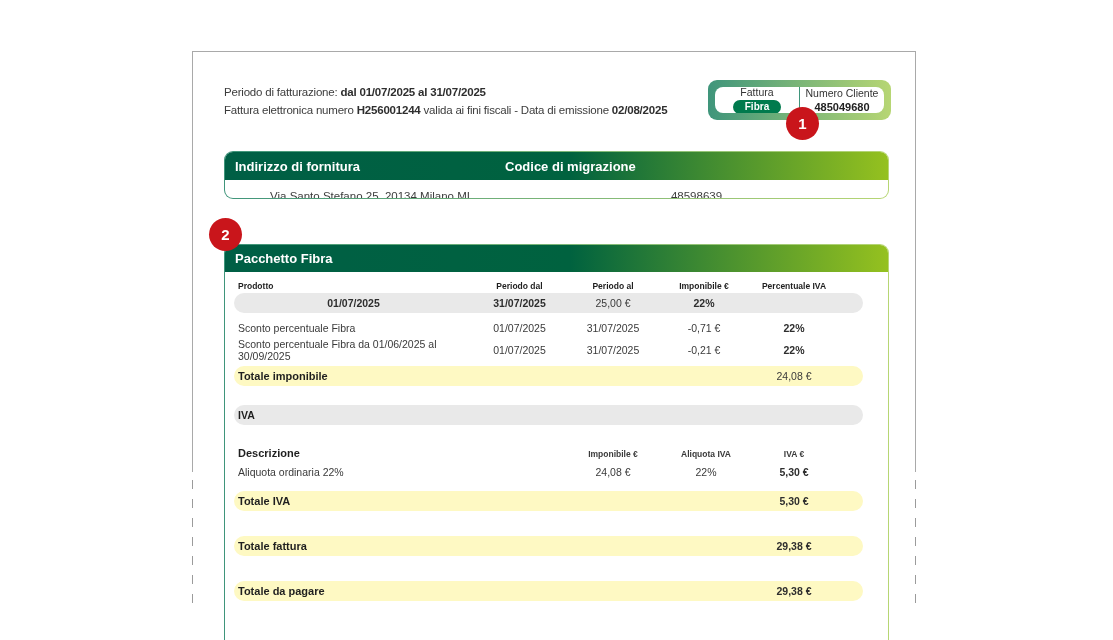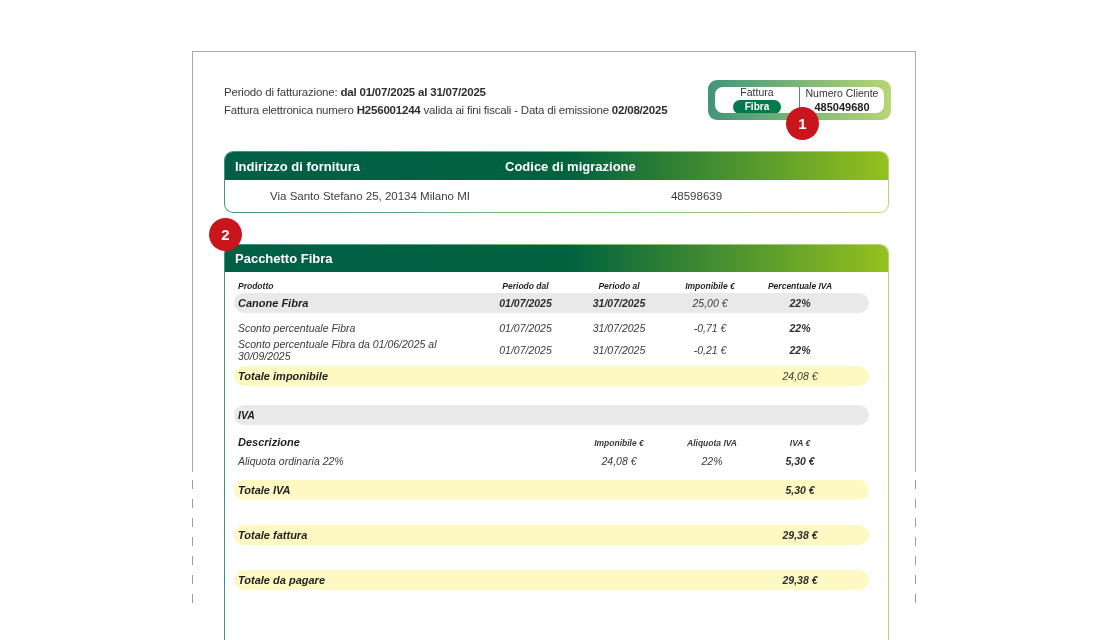--- a/index.html
+++ b/index.html
@@ -40,45 +40,45 @@
   .callout-2 { left:17px; top:166px; }
 
   
   .gbox { position:absolute; left:32px; width:665px;
           background:linear-gradient(90deg,#3f957b,#b7d674); border-radius:9px; padding:1px; }
   .gbox-inner { background:#fff; border-radius:8px; overflow:hidden; width:100%; height:100%; }
   .gbar { background:linear-gradient(90deg,#005f45 0%,#00623f 52%,#95c11f 100%);
           color:#fff; font-weight:bold; display:grid; align-items:center; }
 
   
-  .supply-box { top:99px; height:62px; }
+  .supply-box { top:99px; height:48px; }
   .supply-head { height:28px; font-size:13px; grid-template-columns:270px 1fr; padding-left:10px; }
   .supply-body { height:31px; display:grid; grid-template-columns:270px 1fr;
                  align-items:center; padding-left:10px; font-size:11.5px; color:#3c3c3c;text-align:center; }
 
   
   .pkg-box { top:192px; height:406px; }
   .pkg-head { height:27px; font-size:13px; padding-left:10px; grid-template-columns:1fr; }
-  .pkg-content { position:absolute; left:10px; right:20px; top:27px;font-style:italic; }
+  .pkg-content { position:absolute; left:10px; right:26px; top:27px; }
 
   .prow { display:grid; grid-template-columns:1fr 93px 94px 88px 92px;
           align-items:center; padding-right:23px; height:20px; font-size:10.5px; }
   .ivarow { display:grid; grid-template-columns:1fr 94px 92px 84px;
             align-items:center; padding-right:27px; height:20px; font-size:10.5px; }
   .cc { text-align:center; }
   .pl { padding-left:4px; }
   .colhead { height:15px; margin-top:7px; font-size:8.5px; font-weight:bold; color:#1f1f1f; }
   .bg-dark { background:#e9e9e9; border-radius:10px; }
   .bg-light { background:#fef9c3; border-radius:10px; }
   .rowtitle { font-size:11px; font-weight:bold; color:#1f1f1f; }
   .mt5 { margin-top:5px; } .mt8 { margin-top:8px; } .mt7 { margin-top:25px; }
   .mt9 { margin-top:9px; }
   .iva-bar { height:20px; margin-top:19px; font-size:10.5px; font-weight:bold;
              color:#1f1f1f; display:flex; align-items:center; }
-  .descr-head { height:18px; margin-top:8px; align-items:end; padding-bottom:3px; }
+  .descr-head { height:18px; margin-top:19px; align-items:end; padding-bottom:3px; }
   .descr-head .small { font-size:8.5px; font-weight:bold; }
 </style>
 </head>
 <body>
 
 <div class="page">
   <div class="edge left"></div>
   <div class="edge right"></div>
   <div class="edge-dash left"></div>
   <div class="edge-dash right"></div>
@@ -135,21 +135,20 @@
 
         <div class="prow colhead">
           <span class="pl">Prodotto</span>
           <span class="cc">Periodo dal</span>
           <span class="cc">Periodo al</span>
           <span class="cc">Imponibile €</span>
           <span class="cc">Percentuale IVA</span>
         </div>
 
         <div class="prow bg-dark">
-          <span class="pl rowtitle">Canone Fibra</span>
           <span class="cc b">01/07/2025</span>
           <span class="cc b">31/07/2025</span>
           <span class="cc">25,00 €</span>
           <span class="cc b">22%</span>
         </div>
 
         <div class="prow mt5">
           <span class="pl">Sconto percentuale Fibra</span>
           <span class="cc">01/07/2025</span>
           <span class="cc">31/07/2025</span>

